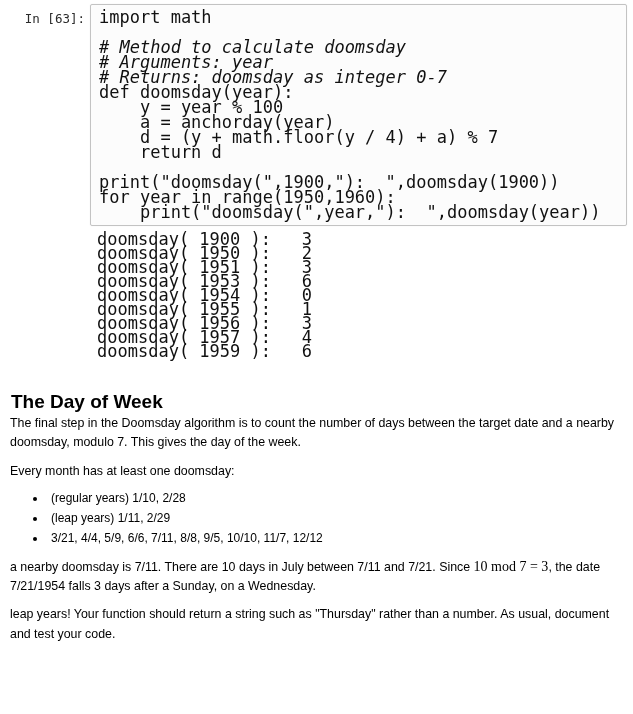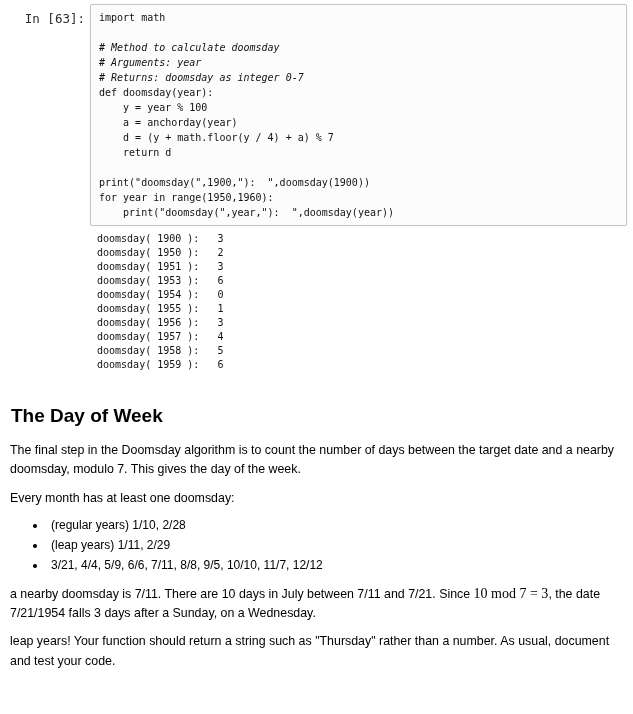--- a/index.html
+++ b/index.html
@@ -14,35 +14,35 @@
     flex:none; width:90px; box-sizing:border-box; text-align:right;
     padding-right:5px; padding-top:7px;
     font-family:"DejaVu Sans Mono", monospace; font-size:12.5px;
     color:#2b2b2b; white-space:pre;
   }
   .input-box {
     flex:1; margin-right:6px; border:1px solid #c3c3c3; background:#fcfcfc;
     padding:5px 8px; border-radius:2px; box-shadow:0 0 2px rgba(0,0,0,0.06);
   }
   .code-line, .output-line {
-    font-family:"DejaVu Sans Mono", monospace; font-size:10px; color:#111;
+    font-family:"DejaVu Sans Mono", monospace; font-size:17px; color:#111;
     white-space:pre;
   }
   .code-line { line-height:15px; }
   .code-line:empty::before, .output-line:empty::before { content:"\00a0"; }
   .code-line.comment { font-style:italic; }
   .output-area { margin:6px 0 0 97px; }
   .output-line { line-height:14px; }
   
   .markdown { padding:0 10px; }
   .md-heading {
     margin:32px 0 0 1px; font-size:19px; font-weight:bold; line-height:24px;
     color:#000;
   }
-  .md-para { margin-top:13px; font-size:12.4px; line-height:19.3px; }
+  .md-para { font-size:12.4px; line-height:19.3px; }
   .md-para .line { white-space:nowrap; }
   .md-para.tight { margin-top:9px; }
   .bullet-list {
     margin:7px 0 0 0; padding-left:37px; font-size:12px; line-height:20px;
   }
   .bullet-list li { padding-left:4px; }
   .bold-label { font-weight:bold; }
   .math {
     font-family:"Liberation Serif", serif; font-size:14px;
   }
@@ -96,21 +96,20 @@
     <div class="output-line">doomsday( 1953 ):   6</div>
 
     <div class="output-line">doomsday( 1954 ):   0</div>
 
     <div class="output-line">doomsday( 1955 ):   1</div>
 
     <div class="output-line">doomsday( 1956 ):   3</div>
 
     <div class="output-line">doomsday( 1957 ):   4</div>
 
-    <div class="output-line">doomsday( 1958 ):   5</div>
 
     <div class="output-line">doomsday( 1959 ):   6</div>
   </div>
 
 <div class="markdown">
 
   <div class="md-heading">The Day of Week</div>
 
   <div class="md-para">
     <div class="line">The final step in the Doomsday algorithm is to count the number of days between the target date and a nearby</div>

